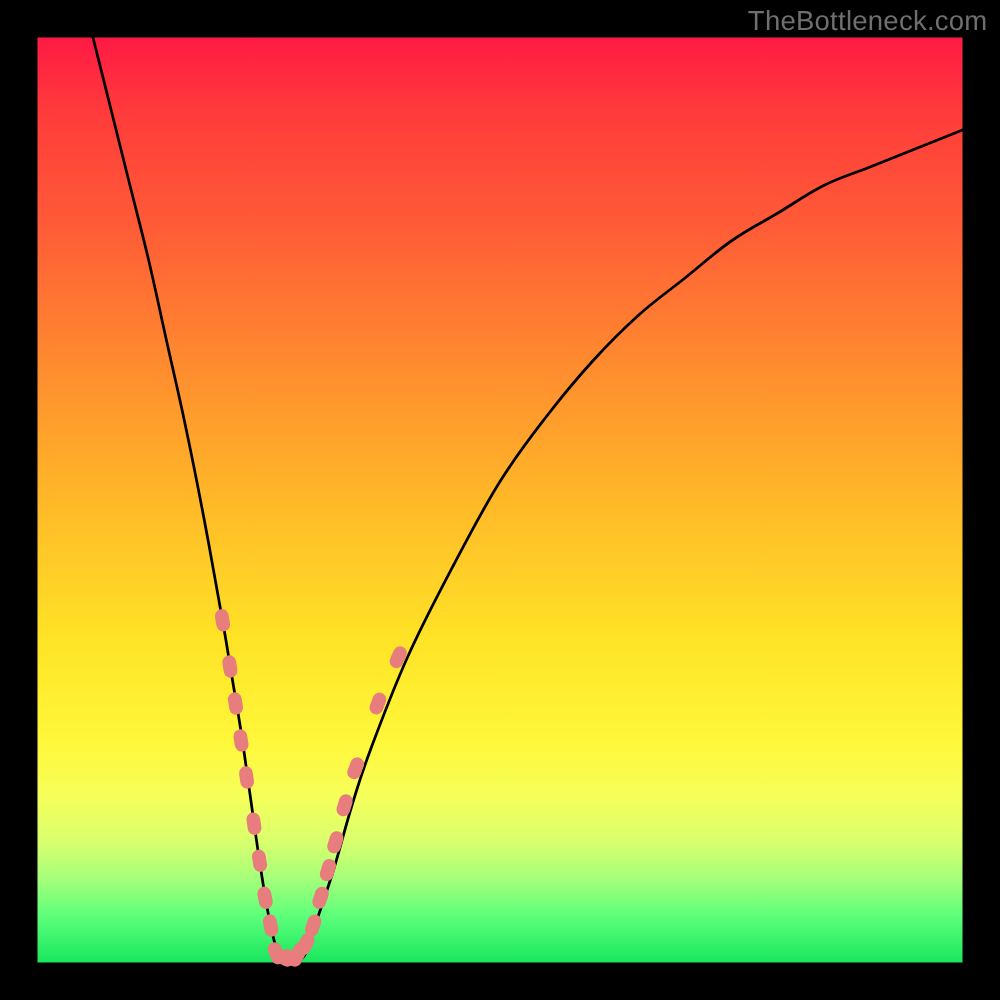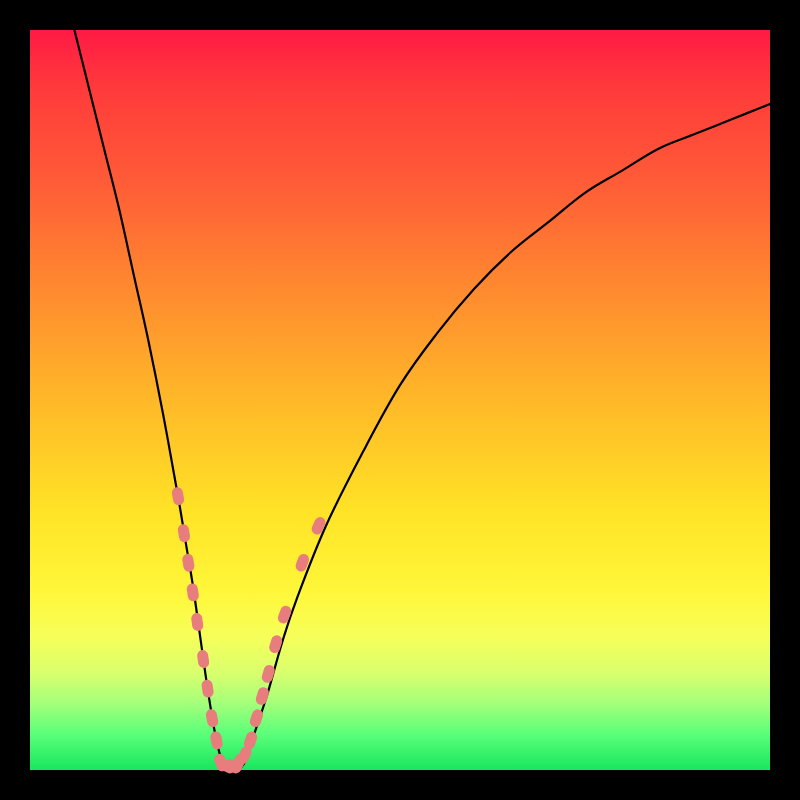--- a/index.html
+++ b/index.html
@@ -89,13 +89,14 @@
           <rect x="-9" y="-5.5" width="18" height="11" rx="5.5" ry="5.5" fill="#e77d7d" transform="translate(226.44,688.2) rotate(-71.56505117707799)"></rect>
           <rect x="-9" y="-5.5" width="18" height="11" rx="5.5" ry="5.5" fill="#e77d7d" transform="translate(232.36,666) rotate(-72.8972710309476)"></rect>
           <rect x="-9" y="-5.5" width="18" height="11" rx="5.5" ry="5.5" fill="#e77d7d" transform="translate(238.28,643.8) rotate(-72.8972710309476)"></rect>
           <rect x="-9" y="-5.5" width="18" height="11" rx="5.5" ry="5.5" fill="#e77d7d" transform="translate(245.68,614.2) rotate(-72.89727103094765)"></rect>
           <rect x="-9" y="-5.5" width="18" height="11" rx="5.5" ry="5.5" fill="#e77d7d" transform="translate(254.55999999999997,584.6) rotate(-69.44395478041656)"></rect>
           <rect x="-9" y="-5.5" width="18" height="11" rx="5.5" ry="5.5" fill="#e77d7d" transform="translate(272.32,532.8) rotate(-69.44395478041656)"></rect>
           <rect x="-9" y="-5.5" width="18" height="11" rx="5.5" ry="5.5" fill="#e77d7d" transform="translate(288.6,495.79999999999995) rotate(-65.77225468204581)"></rect>
         </g>
     </svg>
   </div>
+  <div class="watermark">TheBottleneck.com</div>
 </div>
 
 </body></html>

